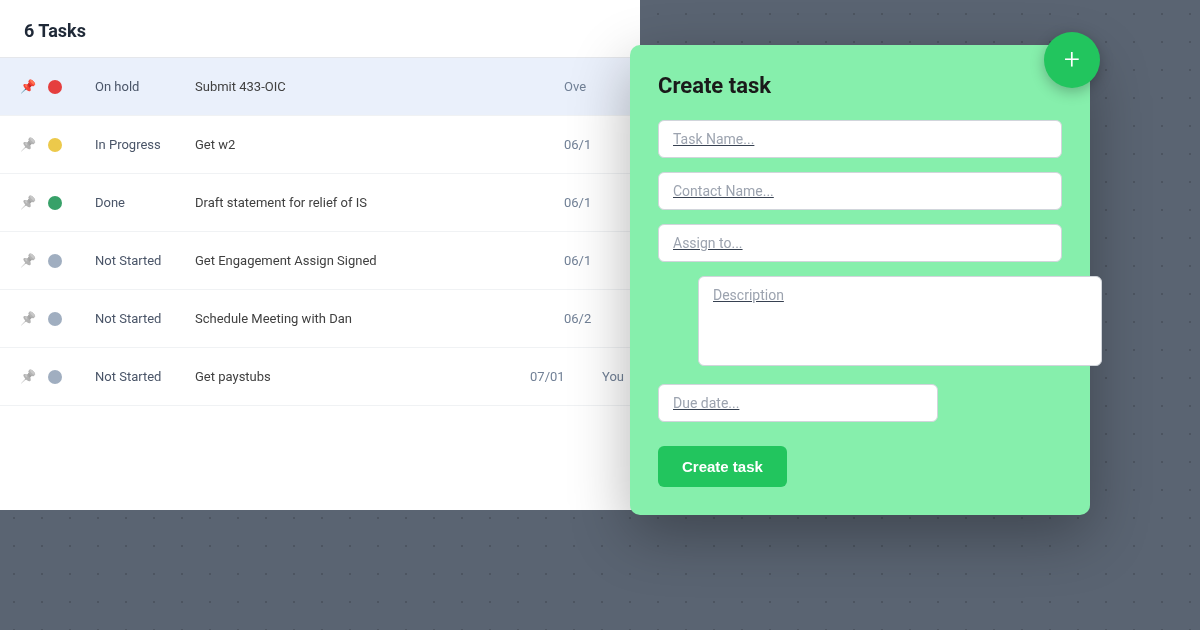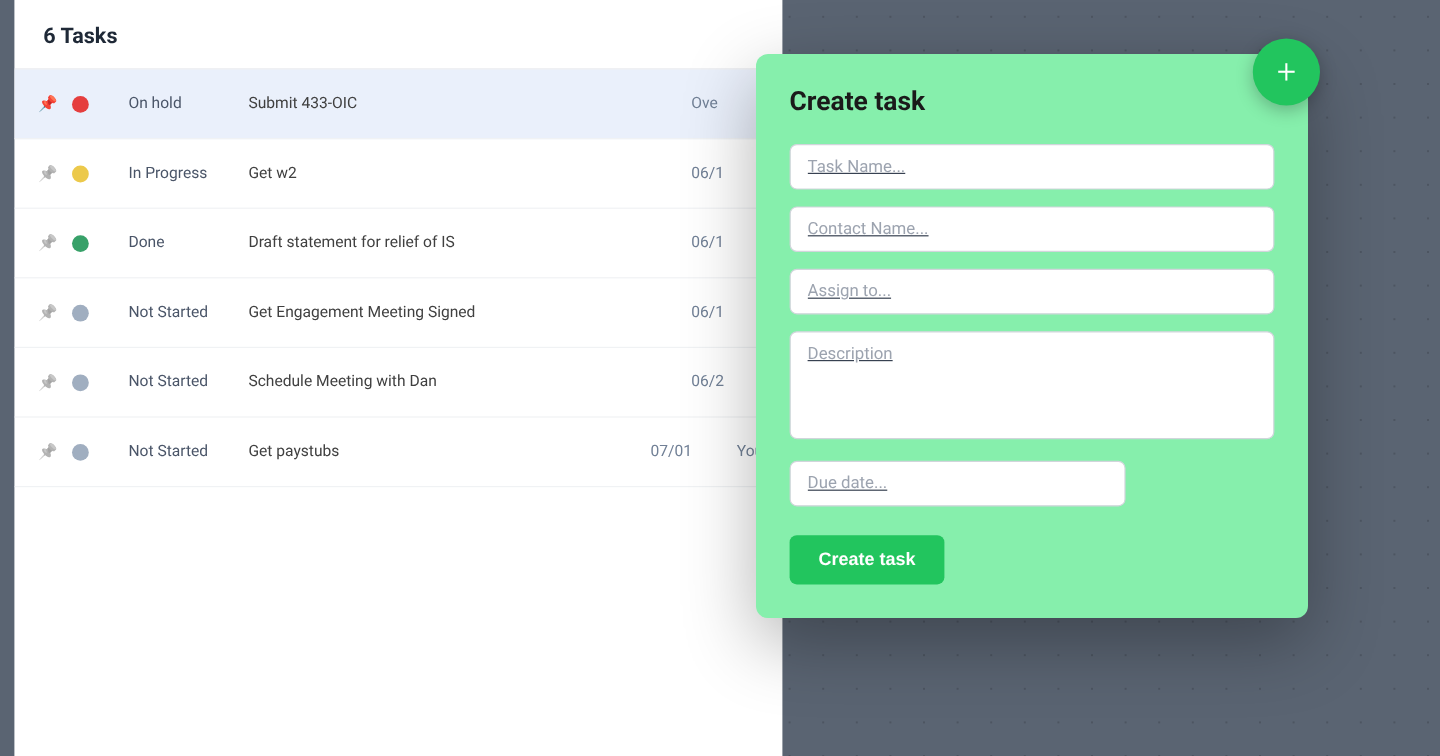--- a/index.html
+++ b/index.html
@@ -18,23 +18,23 @@
       inset: 0;
       background-color: #5a6472;
       background-image: radial-gradient(circle, rgba(0,0,0,0.15) 1px, transparent 1px);
       background-size: 28px 28px;
     }
 
     
     .task-list-panel {
       position: absolute;
       top: 0;
-      left: 12px;
+      left: 0;
       width: 640px;
-      height: 630px;
+      height: 510px;
       background: #fff;
       overflow: hidden;
     }
 
     .task-list-header {
       padding: 20px 24px 16px;
       border-bottom: 1px solid #e5e7eb;
     }
 
     .task-list-header h2 {
@@ -146,20 +146,21 @@
     }
 
     .form-field input::placeholder,
     .form-field textarea::placeholder {
       color: #9ca3af;
     }
 
     .form-field textarea {
       height: 90px;
       resize: none;
+      margin-left: 40px;
     }
 
     .due-date-field input {
       width: 280px;
     }
 
     .create-task-btn {
       background: #22c55e;
       color: #fff;
       border: none;
@@ -230,21 +231,21 @@
         <span class="pin-icon inactive" style="font-size: 13px; filter: grayscale(1) opacity(0.5);">📌</span>
         <span class="status-dot green"></span>
         <span class="task-status-label">Done</span>
         <span class="task-description">Draft statement for relief of IS</span>
         <span class="task-date">06/1</span>
       </div>
       <div class="task-row">
         <span class="pin-icon inactive" style="font-size: 13px; filter: grayscale(1) opacity(0.5);">📌</span>
         <span class="status-dot gray"></span>
         <span class="task-status-label">Not Started</span>
-        <span class="task-description">Get Engagement Meeting Signed</span>
+        <span class="task-description">Get Engagement Assign Signed</span>
         <span class="task-date">06/1</span>
       </div>
       <div class="task-row">
         <span class="pin-icon inactive" style="font-size: 13px; filter: grayscale(1) opacity(0.5);">📌</span>
         <span class="status-dot gray"></span>
         <span class="task-status-label">Not Started</span>
         <span class="task-description">Schedule Meeting with Dan</span>
         <span class="task-date">06/2</span>
       </div>
       <div class="task-row">

